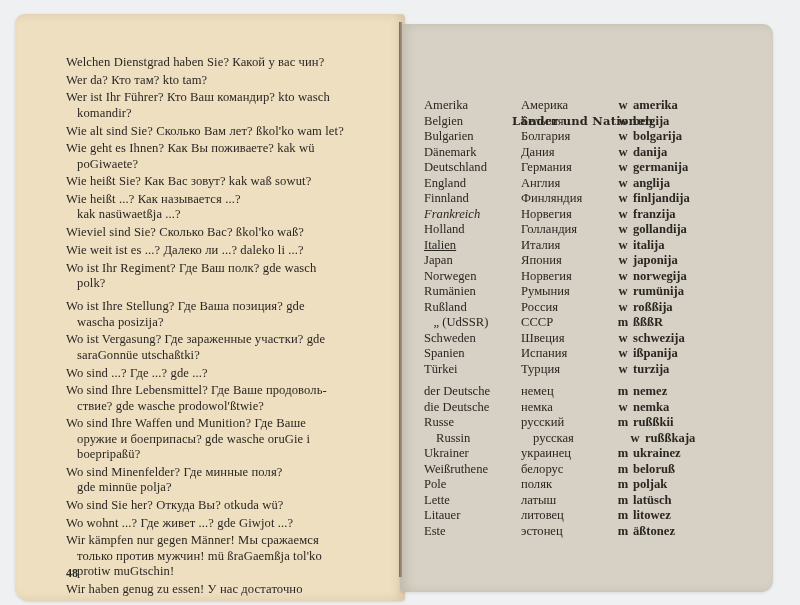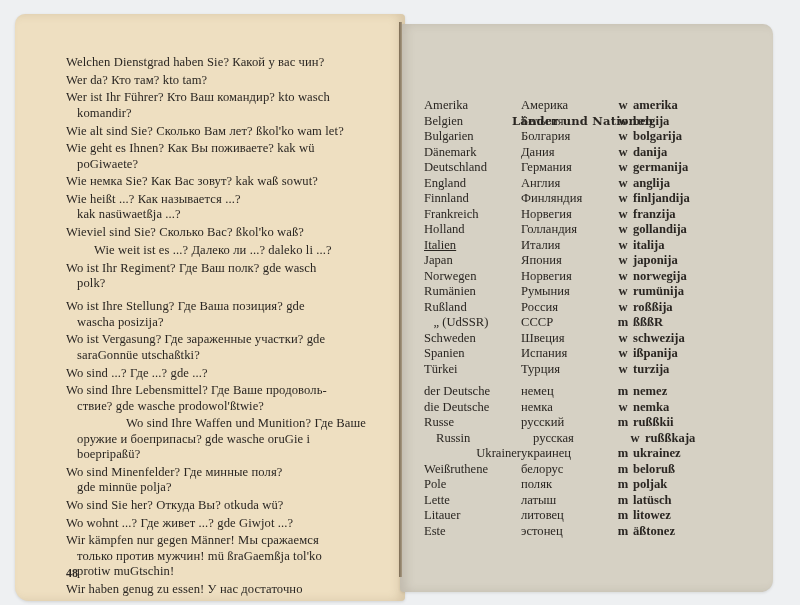--- a/index.html
+++ b/index.html
@@ -69,31 +69,31 @@
       <span class="cont">komandir?</span>
     </div>
     <div class="phrase">
       <span class="de" style="display: block;">Wie alt sind Sie? Сколько Вам лет? ßkol'ko wam let?</span>
     </div>
     <div class="phrase">
       <span class="de" style="display: block;">Wie geht es Ihnen? Как Вы поживаете? kak wü</span>
       <span class="cont">poGiwaete?</span>
     </div>
     <div class="phrase">
-      <span class="de" style="display: block;">Wie немка Sie? Как Вас зовут? kak waß sowut?</span>
+      <span class="de" style="display: block;">Wie heißt Sie? Как Вас зовут? kak waß sowut?</span>
     </div>
     <div class="phrase">
       <span class="de" style="display: block;">Wie heißt ...? Как называется ...?</span>
       <span class="cont">kak nasüwaetßja ...?</span>
     </div>
     <div class="phrase">
       <span class="de" style="display: block;">Wieviel sind Sie? Сколько Вас? ßkol'ko waß?</span>
     </div>
     <div class="phrase">
-      <span class="de" style="display: block; margin-left: 28px;">Wie weit ist es ...? Далеко ли ...? daleko li ...?</span>
+      <span class="de" style="display: block;">Wie weit ist es ...? Далеко ли ...? daleko li ...?</span>
     </div>
     <div class="phrase">
       <span class="de" style="display: block;">Wo ist Ihr Regiment? Где Ваш полк? gde wasch</span>
       <span class="cont">polk?</span>
     </div>
     <div class="phrase">
       <span class="de" style="display: block; margin-top: 8px;">Wo ist Ihre Stellung? Где Ваша позиция? gde</span>
       <span class="cont">wascha posizija?</span>
     </div>
     <div class="phrase">
@@ -101,21 +101,21 @@
       <span class="cont">saraGonnüe utschaßtki?</span>
     </div>
     <div class="phrase">
       <span class="de" style="display: block;">Wo sind ...? Где ...? gde ...?</span>
     </div>
     <div class="phrase">
       <span class="de" style="display: block;">Wo sind Ihre Lebensmittel? Где Ваше продоволь-</span>
       <span class="cont">ствие? gde wasche prodowol'ßtwie?</span>
     </div>
     <div class="phrase">
-      <span class="de" style="display: block; text-align: right;">Wo sind Ihre Waffen und Munition? Где Ваше</span>
+      <span class="de" style="display: block;">Wo sind Ihre Waffen und Munition? Где Ваше</span>
       <span class="cont">оружие и боеприпасы? gde wasche oruGie i</span>
       <span class="cont">boepripaßü?</span>
     </div>
     <div class="phrase">
       <span class="de" style="display: block;">Wo sind Minenfelder? Где минные поля?</span>
       <span class="cont">gde minnüe polja?</span>
     </div>
     <div class="phrase">
       <span class="de" style="display: block;">Wo sind Sie her? Откуда Вы? otkuda wü?</span>
     </div>
@@ -164,21 +164,21 @@
       <span class="c1" style="white-space: pre;">England</span>
       <span class="c2">Англия</span>
       <span class="c3"><span class="g">w</span><span>anglija</span></span>
     </div>
     <div class="row">
       <span class="c1" style="white-space: pre;">Finnland</span>
       <span class="c2">Финляндия</span>
       <span class="c3"><span class="g">w</span><span>finljandija</span></span>
     </div>
     <div class="row">
-      <span class="c1" style="white-space: pre;">Frankreich</span>
+      <span class="c1" style="white-space: pre; font-style: italic;">Frankreich</span>
       <span class="c2">Норвегия</span>
       <span class="c3"><span class="g">w</span><span>franzija</span></span>
     </div>
     <div class="row">
       <span class="c1" style="white-space: pre;">Holland</span>
       <span class="c2">Голландия</span>
       <span class="c3"><span class="g">w</span><span>gollandija</span></span>
     </div>
     <div class="row">
       <span class="c1" style="white-space: pre; text-decoration: underline;">Italien</span>
@@ -241,21 +241,21 @@
       <span class="c1" style="white-space: pre;">Russe</span>
       <span class="c2">русский</span>
       <span class="c3"><span class="g">m</span><span>rußßkii</span></span>
     </div>
     <div class="row">
       <span class="c1" style="white-space: pre; margin-left: 12px;">Russin</span>
       <span class="c2">русская</span>
       <span class="c3"><span class="g">w</span><span>rußßkaja</span></span>
     </div>
     <div class="row">
-      <span class="c1" style="white-space: pre; text-align: right;">Ukrainer</span>
+      <span class="c1" style="white-space: pre;">Ukrainer</span>
       <span class="c2">украинец</span>
       <span class="c3"><span class="g">m</span><span>ukrainez</span></span>
     </div>
     <div class="row">
       <span class="c1" style="white-space: pre;">Weißruthene</span>
       <span class="c2">белорус</span>
       <span class="c3"><span class="g">m</span><span>beloruß</span></span>
     </div>
     <div class="row">
       <span class="c1" style="white-space: pre;">Pole</span>

